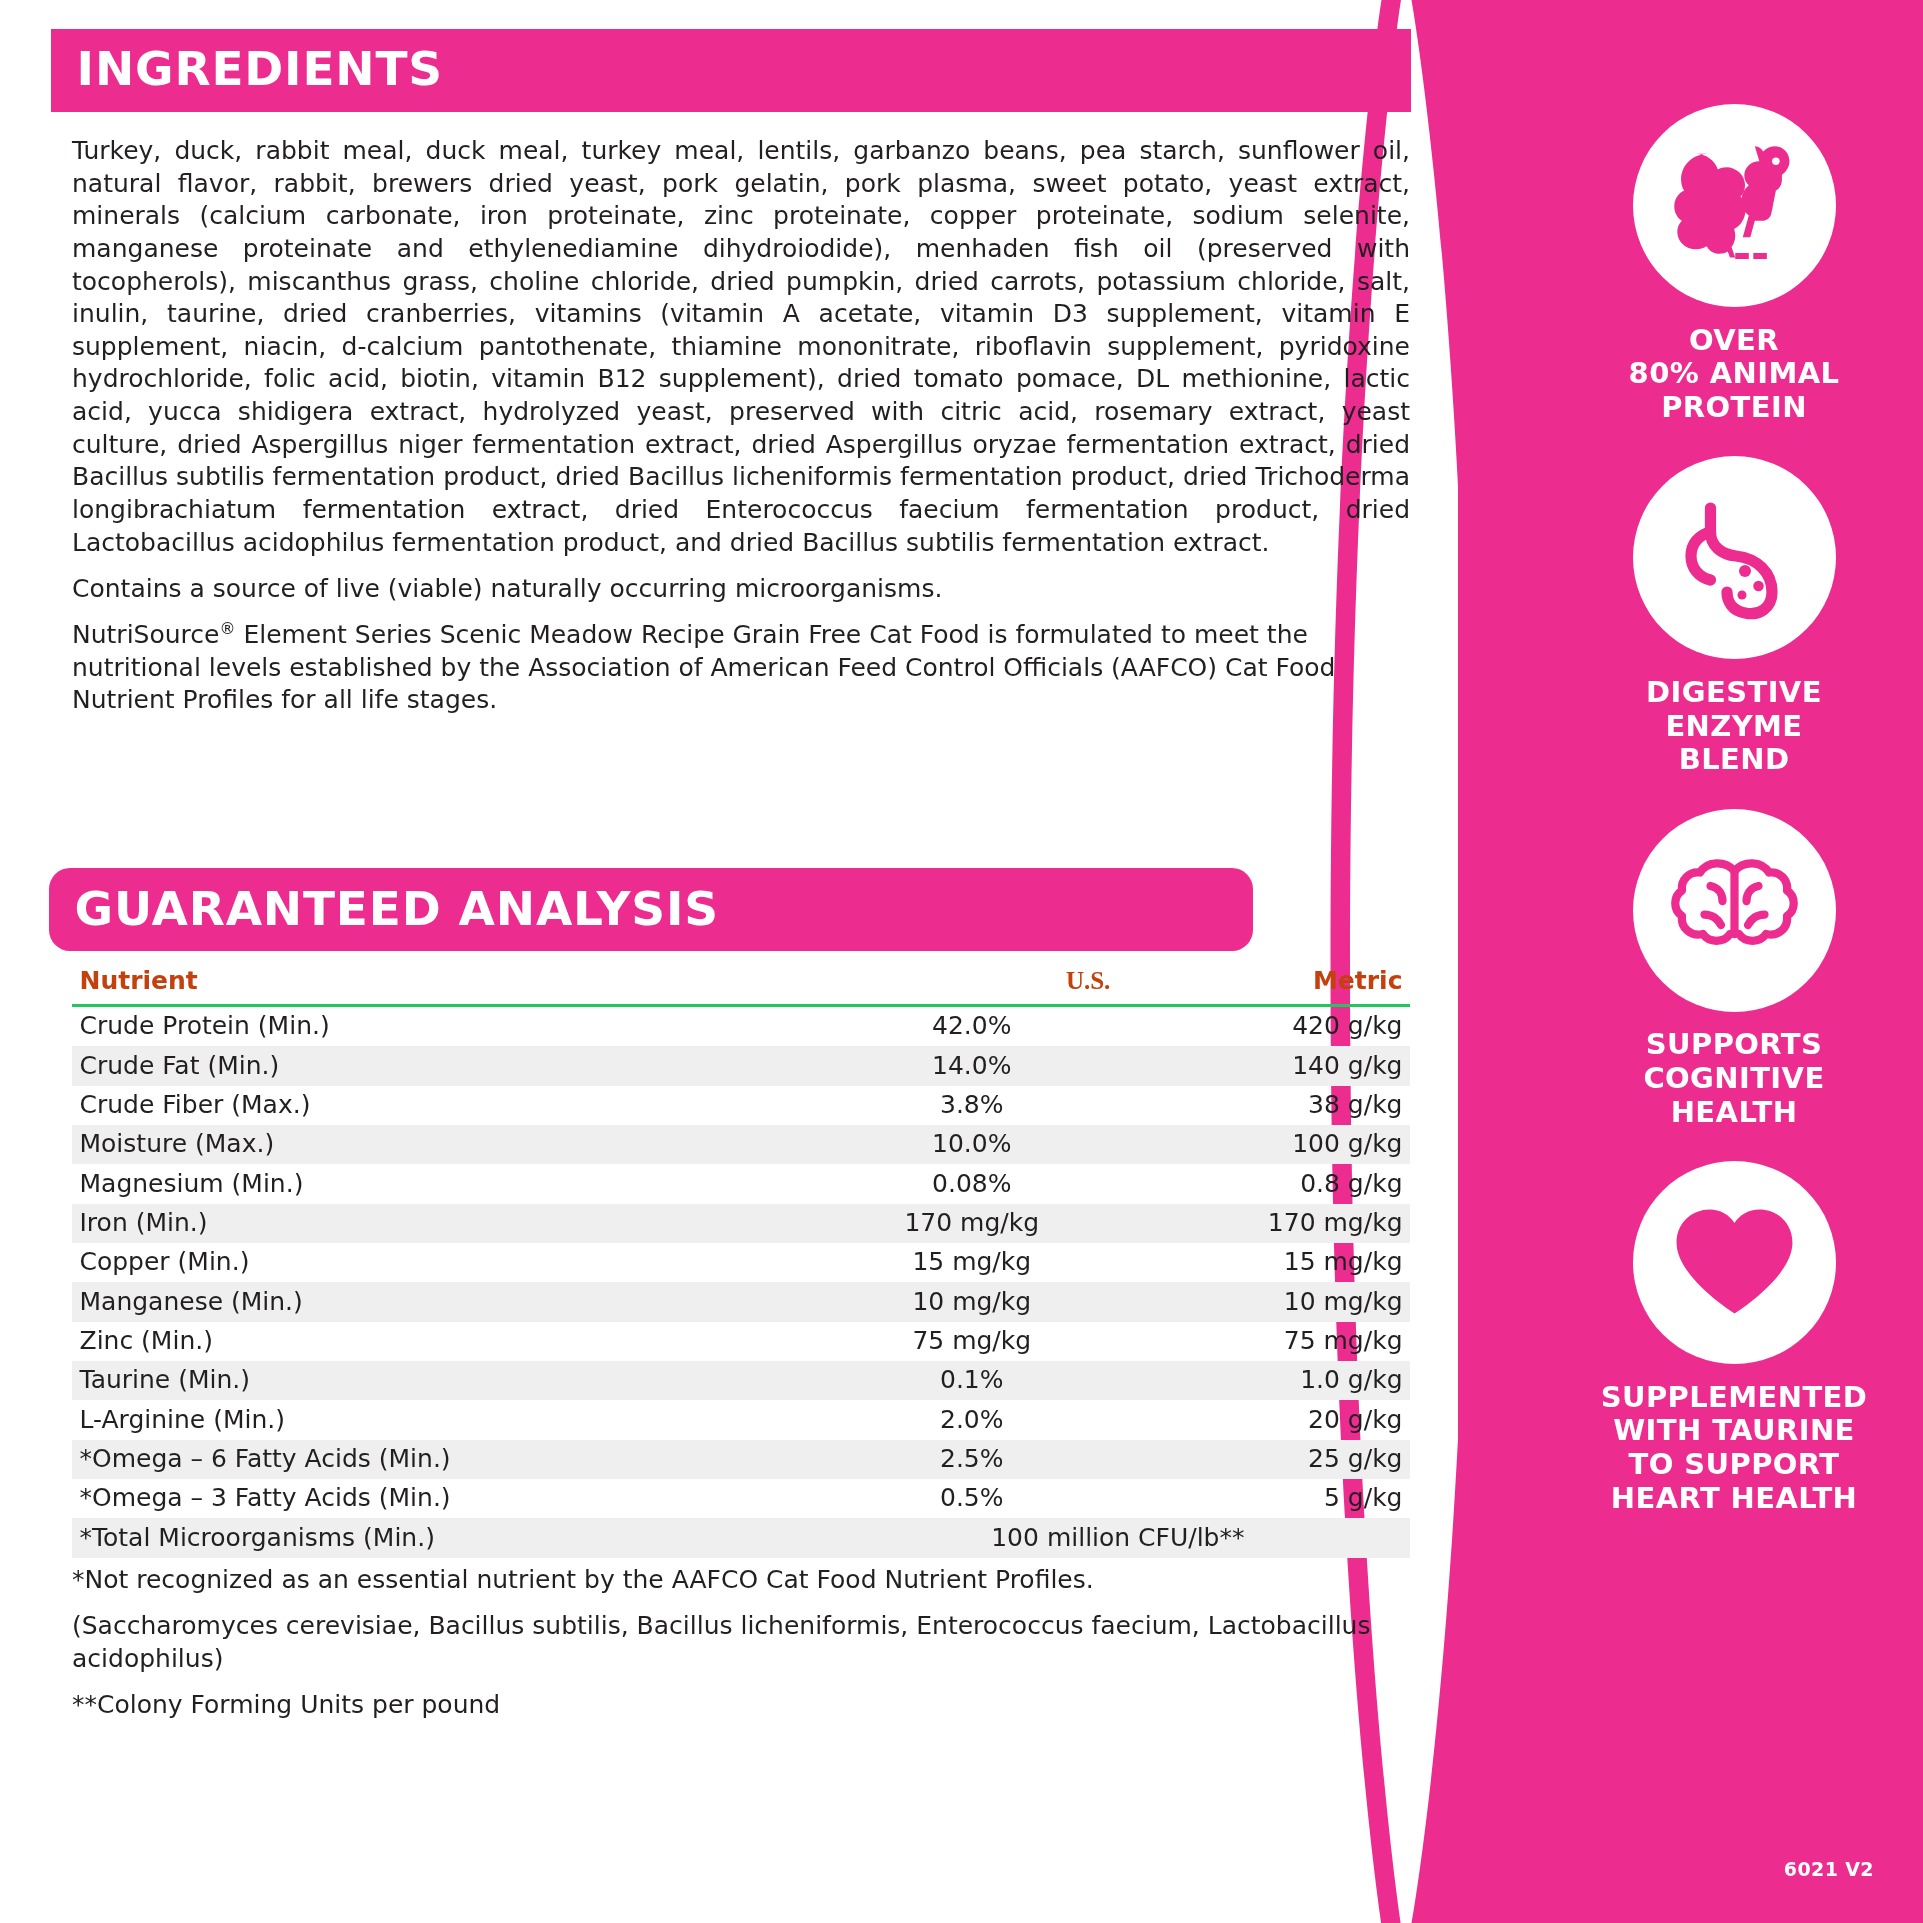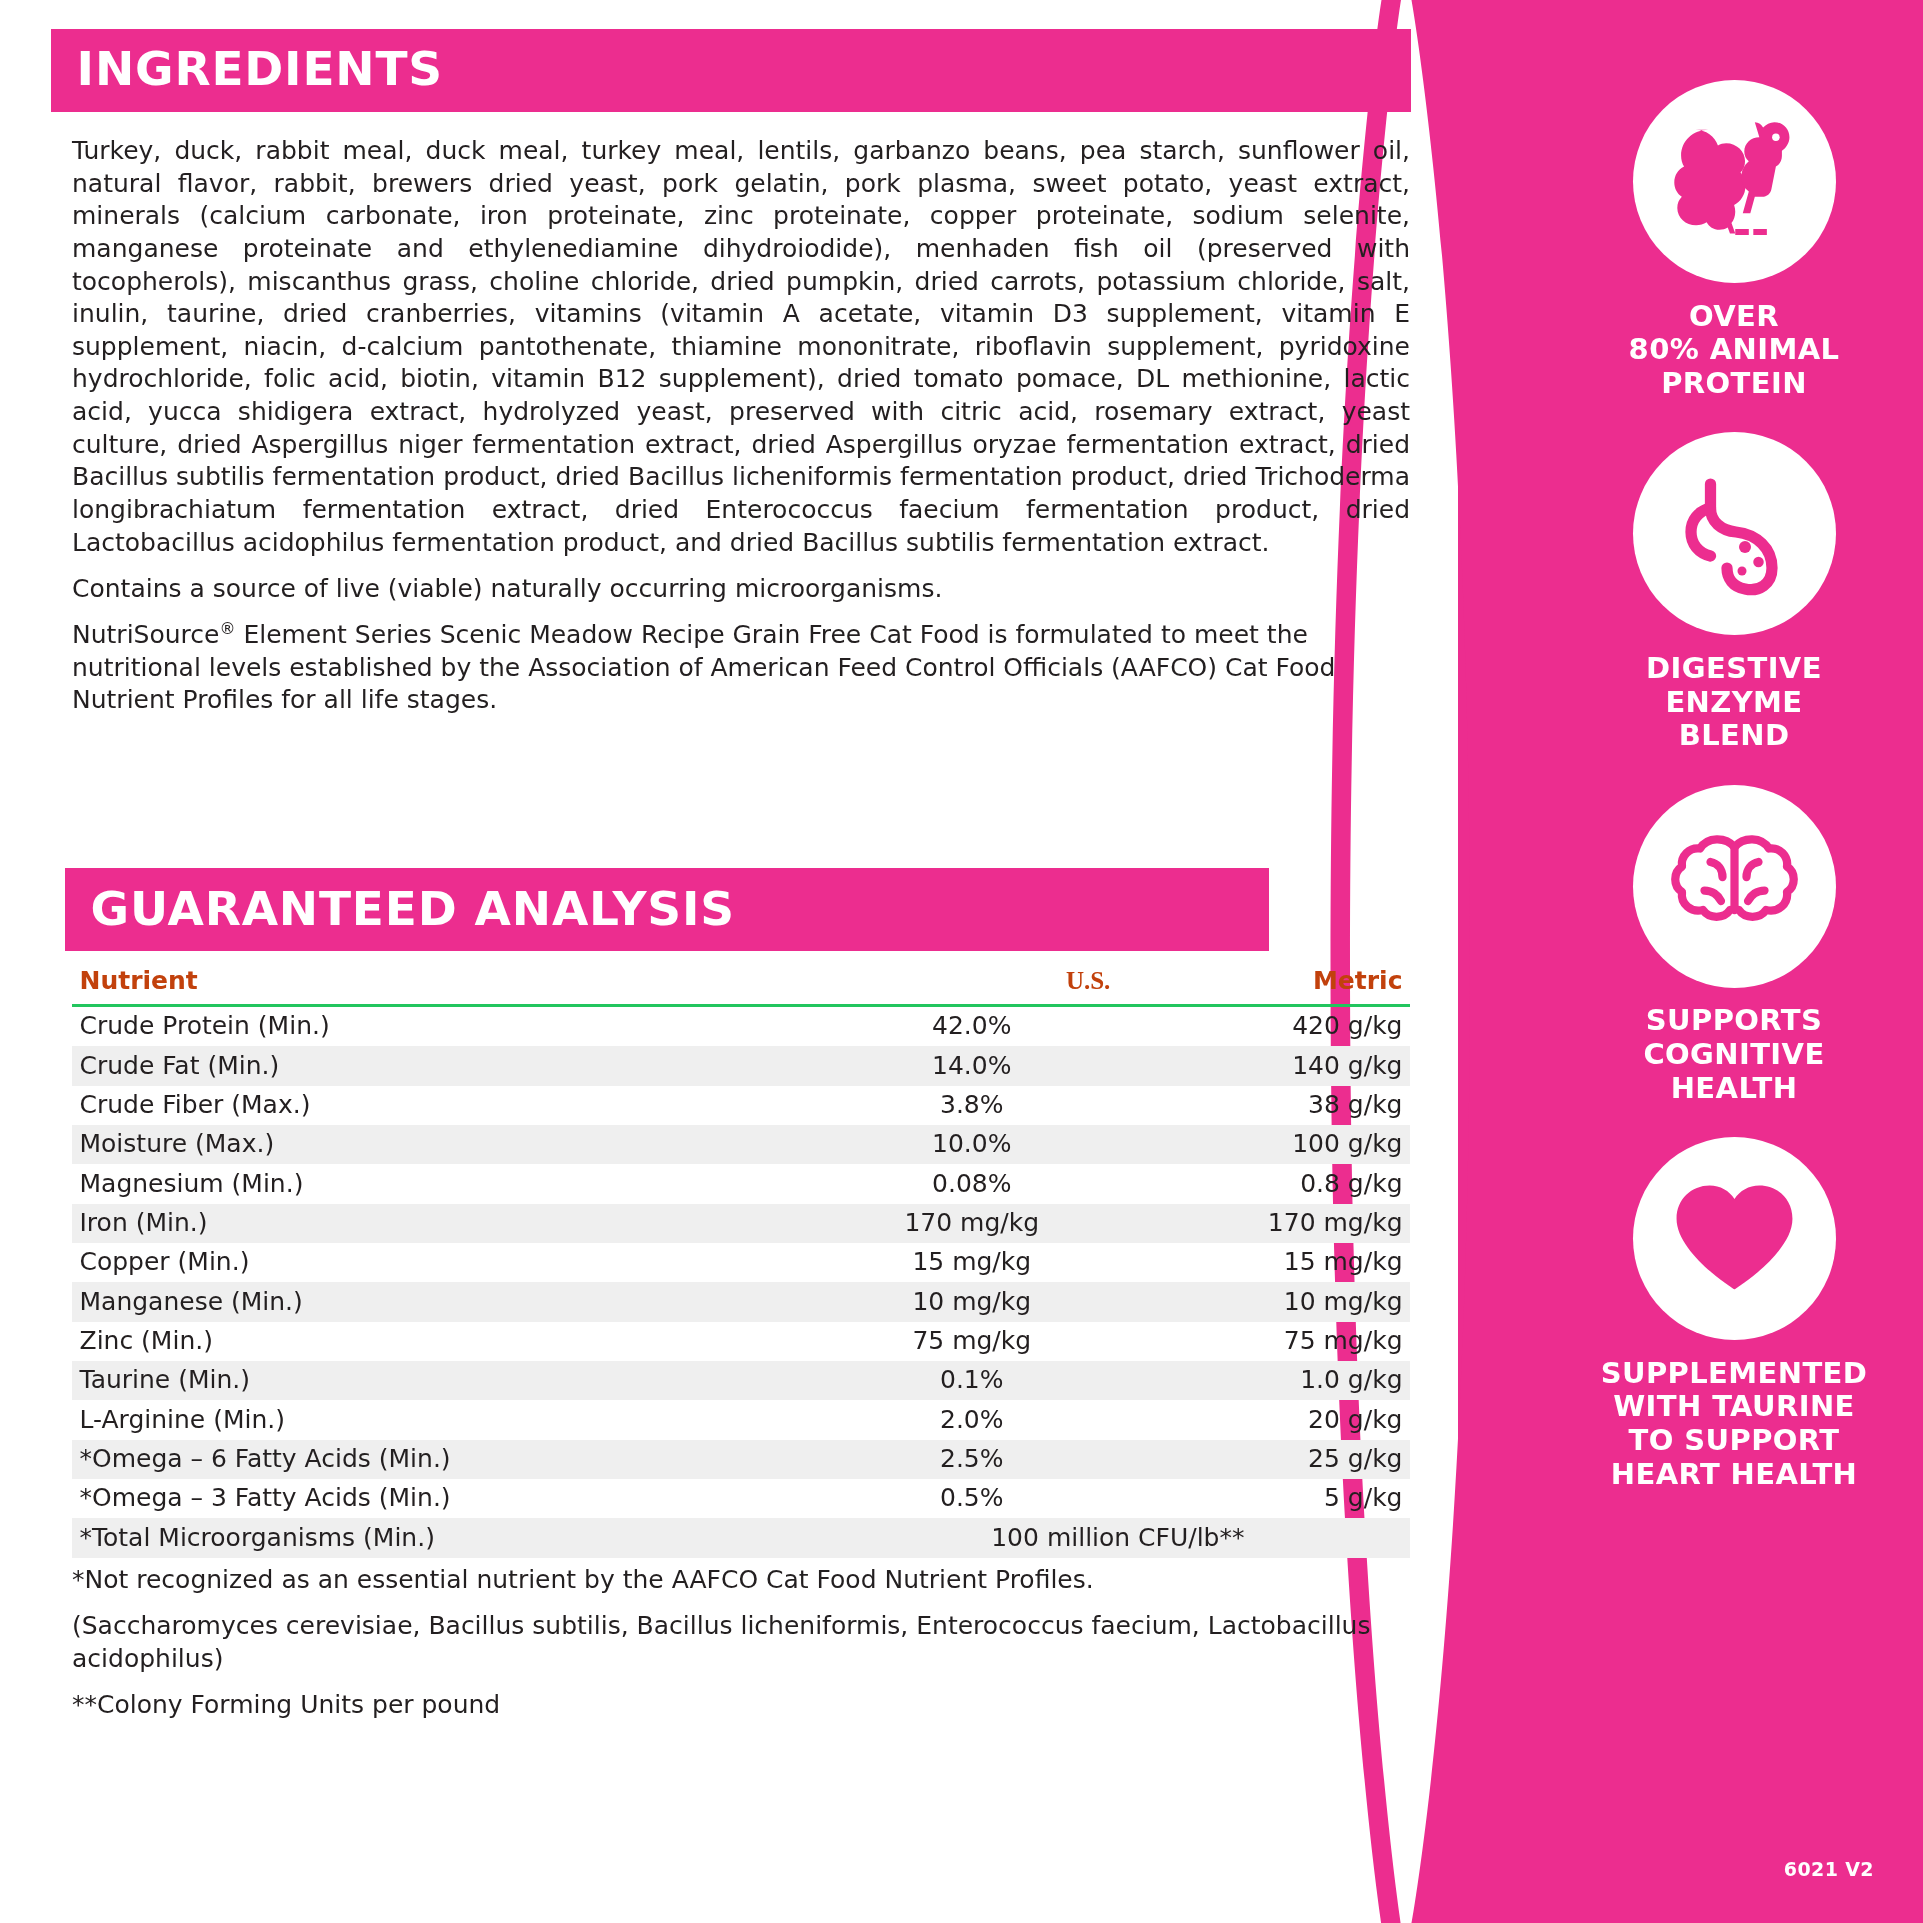--- a/index.html
+++ b/index.html
@@ -51,22 +51,23 @@
     padding: 16.5px 0 19.5px 25.6px;
     margin: 0;
   }
   .hdr-ingredients {
     position: absolute;
     left: 51px; top: 28.6px;
     width: 1360px;
   }
   .hdr-analysis {
     position: absolute;
-    left: 65px; top: 868px;
+    left: 49px; top: 868px;
     width: 1204px;
+    border-radius: 21px;
   }
 
   .ingredients-body {
     position: absolute;
     left: 72px; top: 135px;
     width: 1338px;
   }
   .ing-text {
     font-size: 25px;
     line-height: 1.305;
@@ -115,21 +116,21 @@
     font-size: 25px;
     color: #231f20;
     line-height: 1.34;
   }
   .notes p { margin: 0 0 12px 0; }
 
   
   .badges {
     position: absolute;
     z-index: 4;
-    top: 80px;
+    top: 104px;
     right: 0;
     width: 380px;
     display: flex;
     flex-direction: column;
     align-items: center;
   }
   .badge { width: 421px; text-align: center; }
   .badge-circle {
     width: 203px; height: 203px;
     border-radius: 50%;

